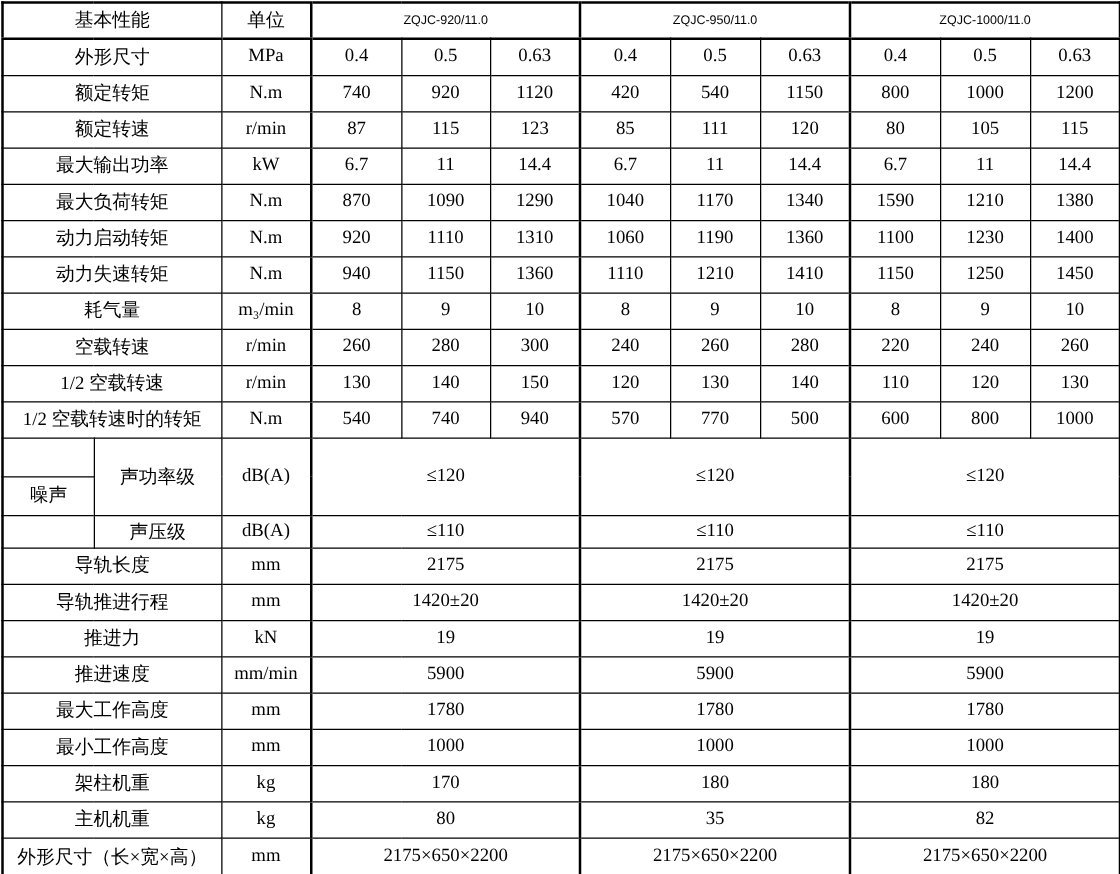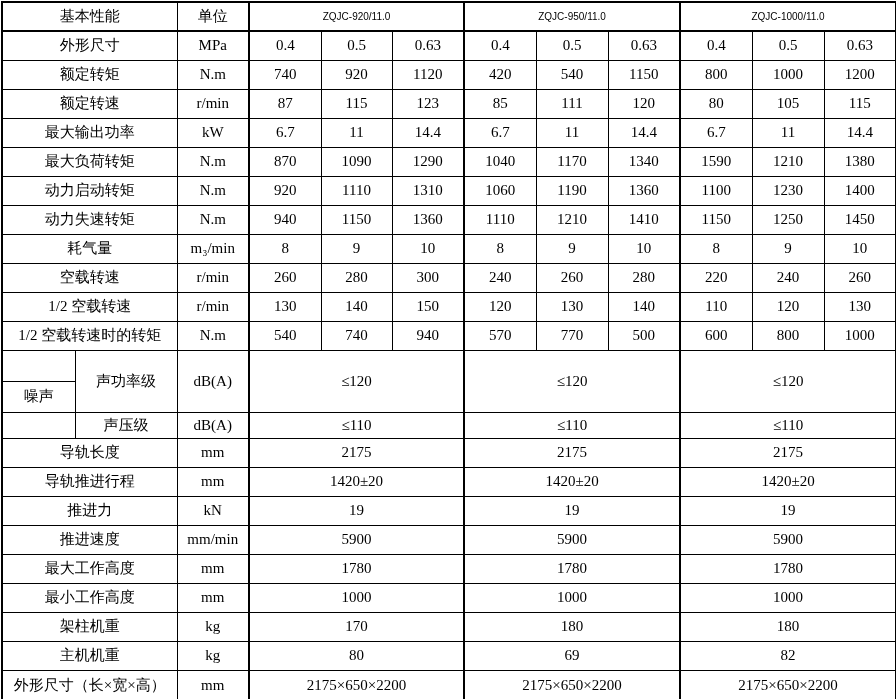--- a/index.html
+++ b/index.html
@@ -273,21 +273,21 @@
         <td colspan="2">架柱机重</td>
         <td>kg</td>
         <td colspan="3" class="gs">170</td>
         <td colspan="3" class="gs">180</td>
         <td colspan="3" class="gs">180</td>
       </tr>
       <tr>
         <td colspan="2">主机机重</td>
         <td>kg</td>
         <td colspan="3" class="gs">80</td>
-        <td colspan="3" class="gs">69</td>
+        <td colspan="3" class="gs">35</td>
         <td colspan="3" class="gs">82</td>
       </tr>
       <tr>
         <td colspan="2">外形尺寸（长×宽×高）</td>
         <td>mm</td>
         <td colspan="3" class="gs">2175×650×2200</td>
         <td colspan="3" class="gs">2175×650×2200</td>
         <td colspan="3" class="gs">2175×650×2200</td>
       </tr>
     </tbody>

